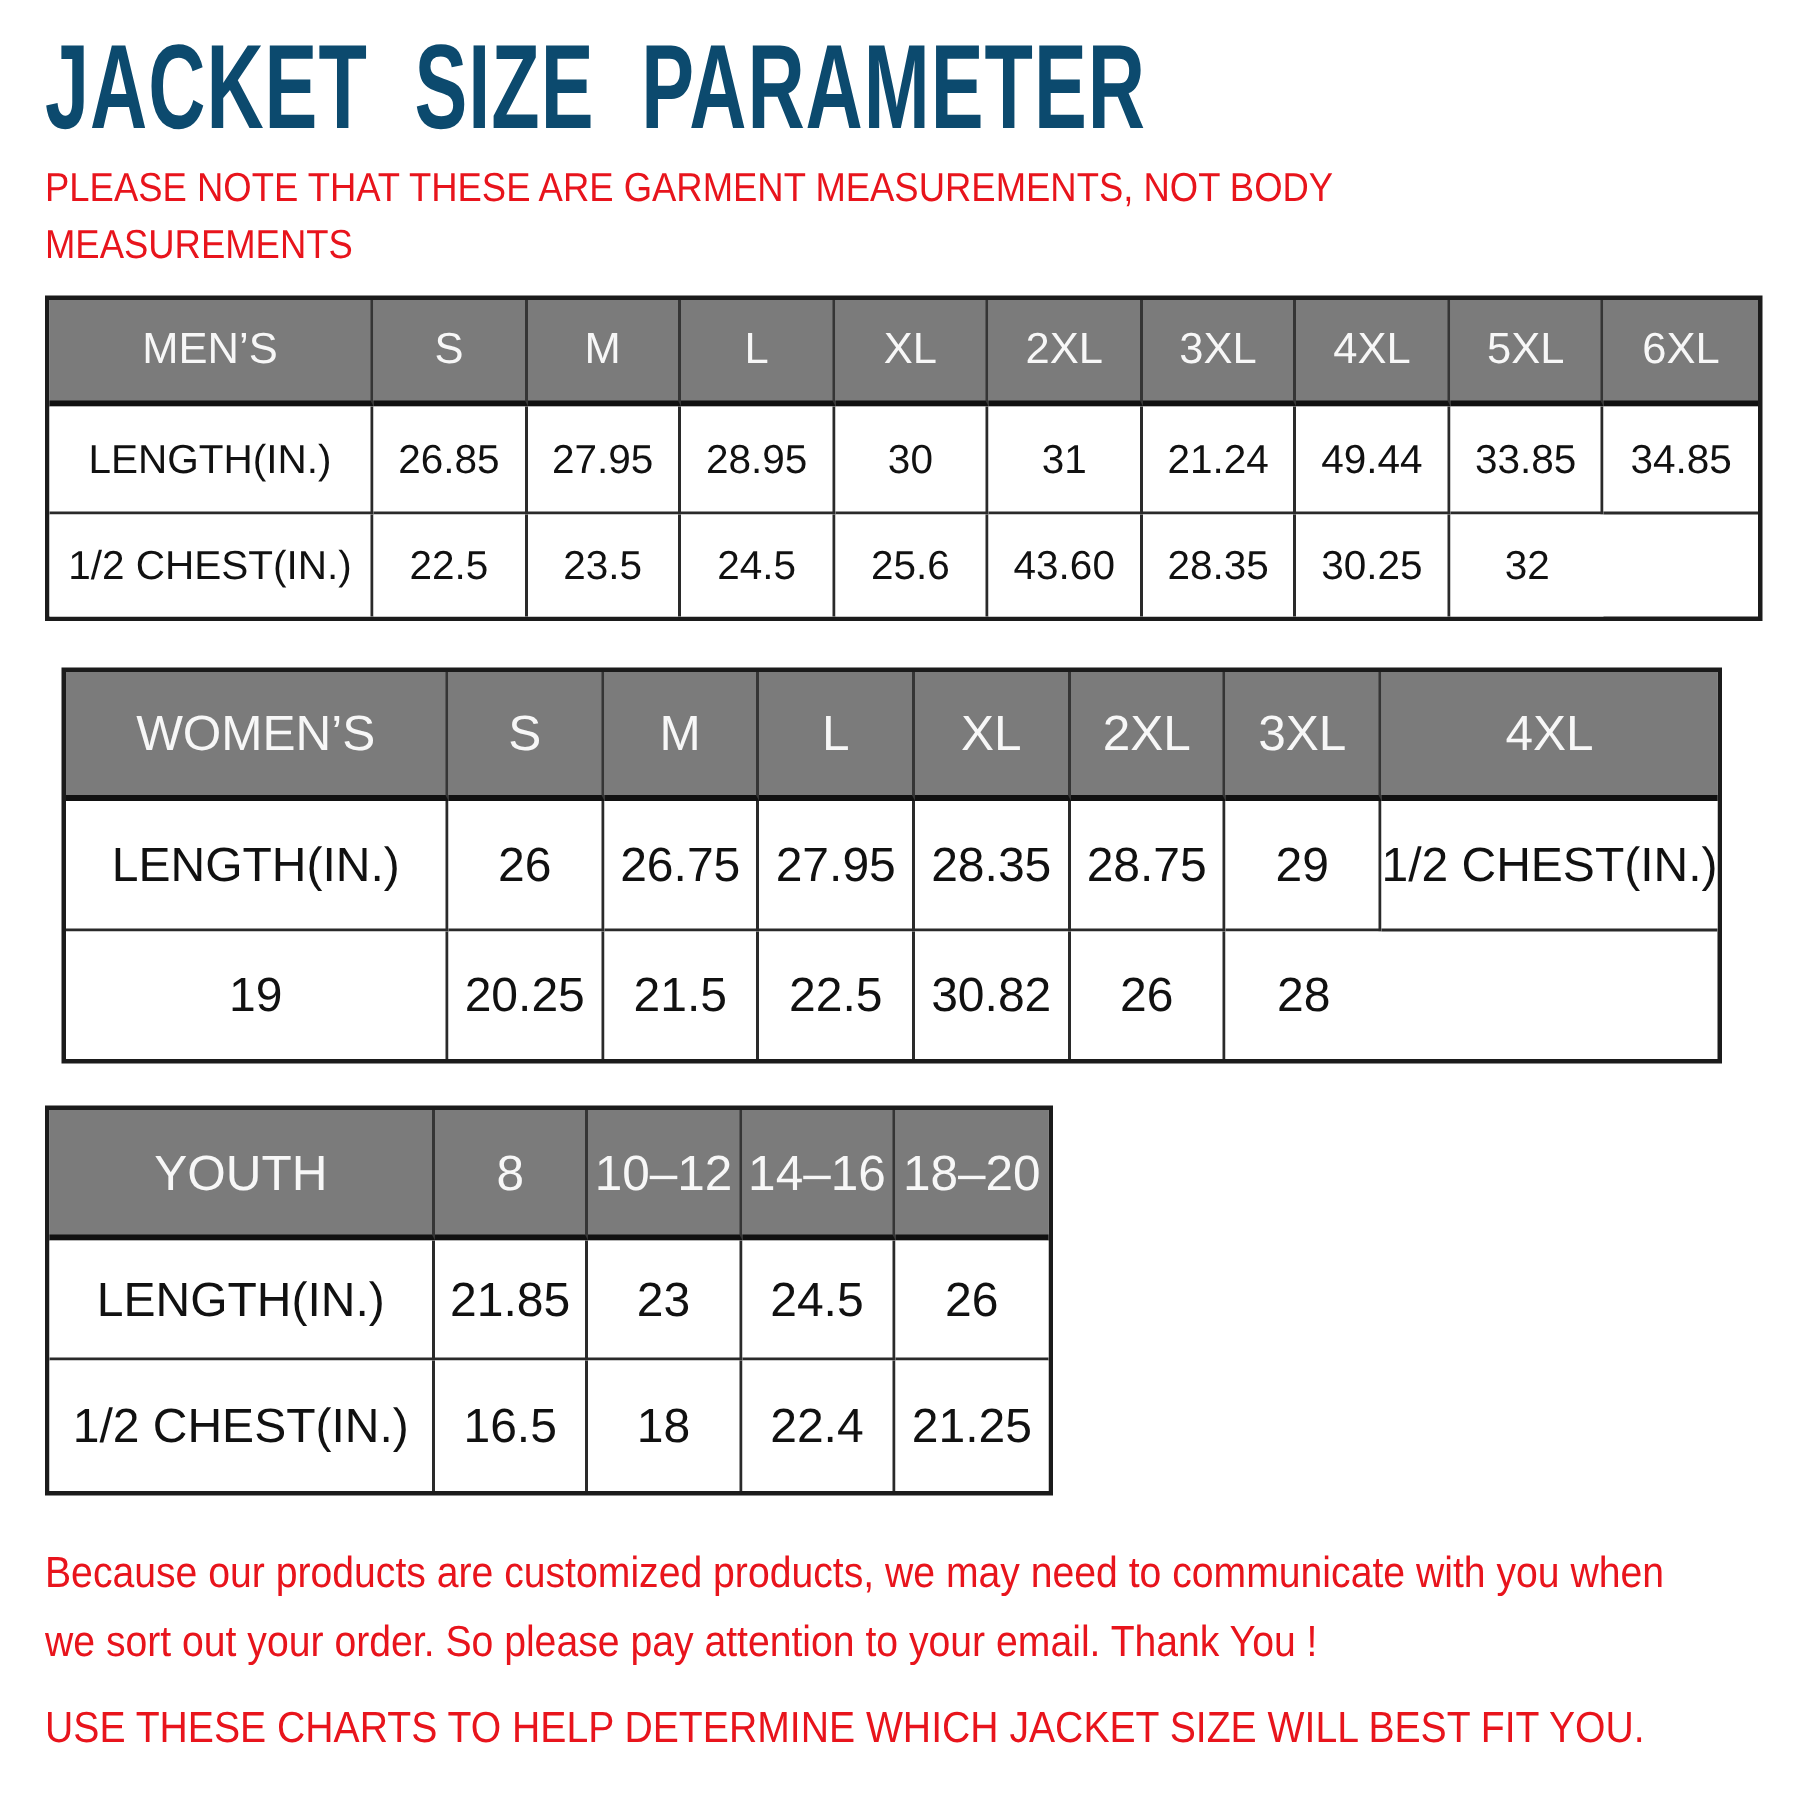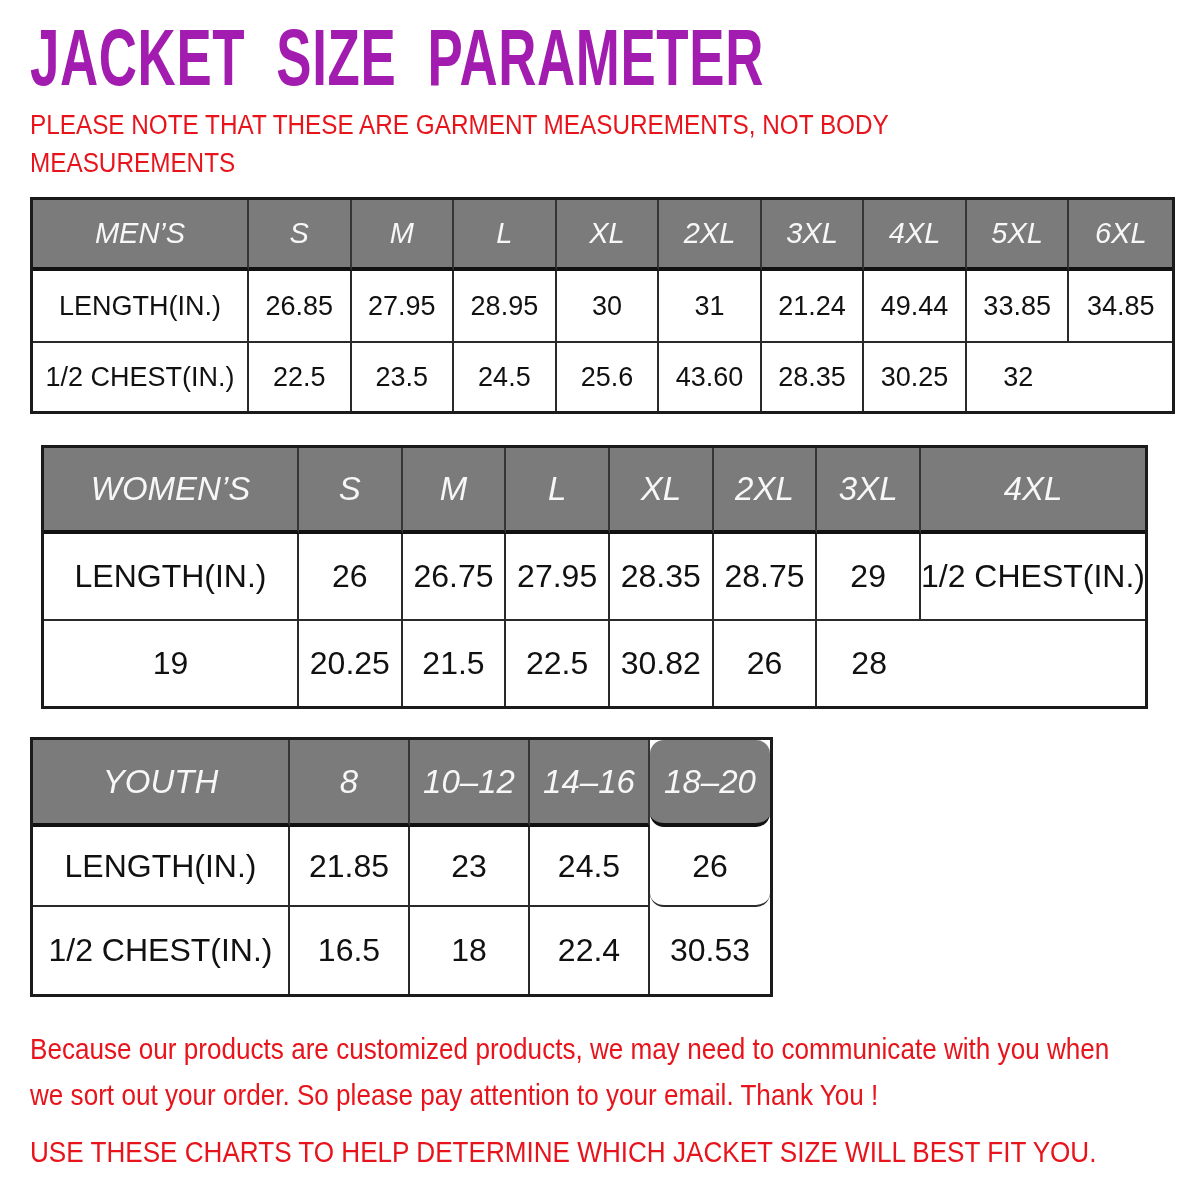--- a/index.html
+++ b/index.html
@@ -7,21 +7,21 @@
     --accent-red:#e8141c;
     --border-dark:#1b1b1b;
     --line:#2a2a2a;
   }
   *{margin:0;padding:0;box-sizing:border-box;}
   html,body{width:1200px;height:1200px;background:#ffffff;font-family:"Liberation Sans",sans-serif;}
   body{position:relative;overflow:hidden;}
 
   .page-title{
     position:absolute;left:30px;top:22px;height:72px;
-    font-size:80px;font-weight:700;color:#a21caf;line-height:72px;
+    font-size:80px;font-weight:700;color:#0c4a6e;line-height:72px;
     white-space:nowrap;
   }
   .page-title .squeeze{
     display:inline-block;transform:scaleX(0.66);transform-origin:0 50%;
     letter-spacing:1px;word-spacing:24px;
   }
 
   .garment-note{
     position:absolute;left:30px;top:106px;width:978px;
     color:var(--accent-red);font-size:27px;line-height:38px;font-weight:400;
@@ -41,35 +41,34 @@
     border-bottom:2px solid var(--line);
     background:#fff;
     white-space:nowrap;
   }
   .size-table .cell:nth-last-child(1){border-right:none;}
   .size-table .cell.head{
     background:var(--header-gray);
     color:#f7f7f7;
     border-bottom:4px solid #111;
     border-right:2px solid #353535;
-    font-style:italic;
   }
   .men{top:197px;width:1145px;grid-template-columns:216px repeat(9,1fr);grid-template-rows:71px 72px 68px;}
   .women{top:445px;width:1107px;grid-template-columns:255px repeat(7,1fr);grid-template-rows:86px 87px 85px;margin-left:11px;}
-  .youth{top:737px;width:743px;grid-template-columns:257px repeat(4,1fr);grid-template-rows:87px 80px 87px;}
+  .youth{top:737px;width:672px;grid-template-columns:257px repeat(4,1fr);grid-template-rows:87px 80px 87px;}
 
   .men .cell{font-size:27px;}
   .men .cell.head{font-size:29px;}
   .women .cell,.youth .cell{font-size:32px;}
   .women .cell.head,.youth .cell.head{font-size:33px;}
 
   
   .men .cell:nth-child(10n){border-right:none;}
   .women .cell:nth-child(8n){border-right:none;}
-  .youth .cell:nth-child(5n){border-right:none;border-radius:14px;}
+  .youth .cell:nth-child(5n){border-right:none;}
   
   .men .cell:nth-child(n+21){border-bottom:none;}
   .women .cell:nth-child(n+17){border-bottom:none;}
   .youth .cell:nth-child(n+11){border-bottom:none;}
 
   .footer-paragraph{
     position:absolute;left:30px;top:1026px;width:1232px;
     color:var(--accent-red);font-size:29px;line-height:46px;font-weight:400;
     transform:scaleX(0.9);transform-origin:0 0;
   }
@@ -151,17 +150,17 @@
     <div class="cell head">18–20</div>
     <div class="cell rowlabel">LENGTH(IN.)</div>
     <div class="cell value">21.85</div>
     <div class="cell value">23</div>
     <div class="cell value">24.5</div>
     <div class="cell value">26</div>
     <div class="cell rowlabel">1/2 CHEST(IN.)</div>
     <div class="cell value">16.5</div>
     <div class="cell value">18</div>
     <div class="cell value">22.4</div>
-    <div class="cell value">30.53</div>
+    <div class="cell value">21.25</div>
   </section>
 
 <p class="footer-paragraph">Because our products are customized products, we may need to communicate with you when we sort out your order. So please pay attention to your email. Thank You !</p>
 <p class="footer-caption">USE THESE CHARTS TO HELP DETERMINE WHICH JACKET SIZE WILL BEST FIT YOU.</p>
 
 </body></html>

